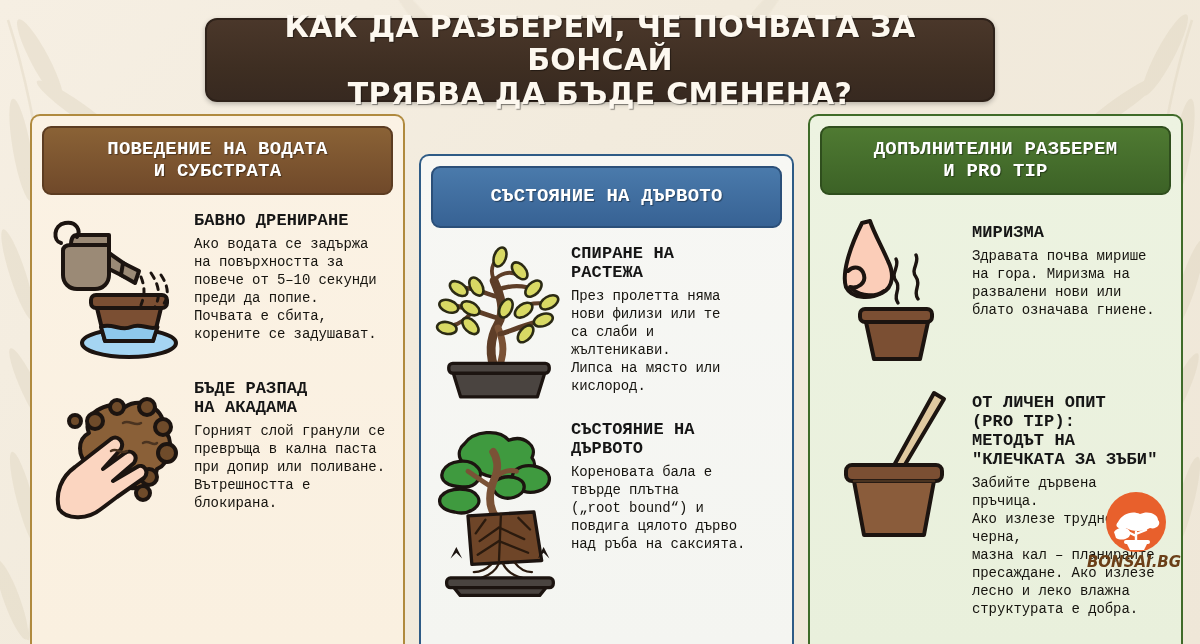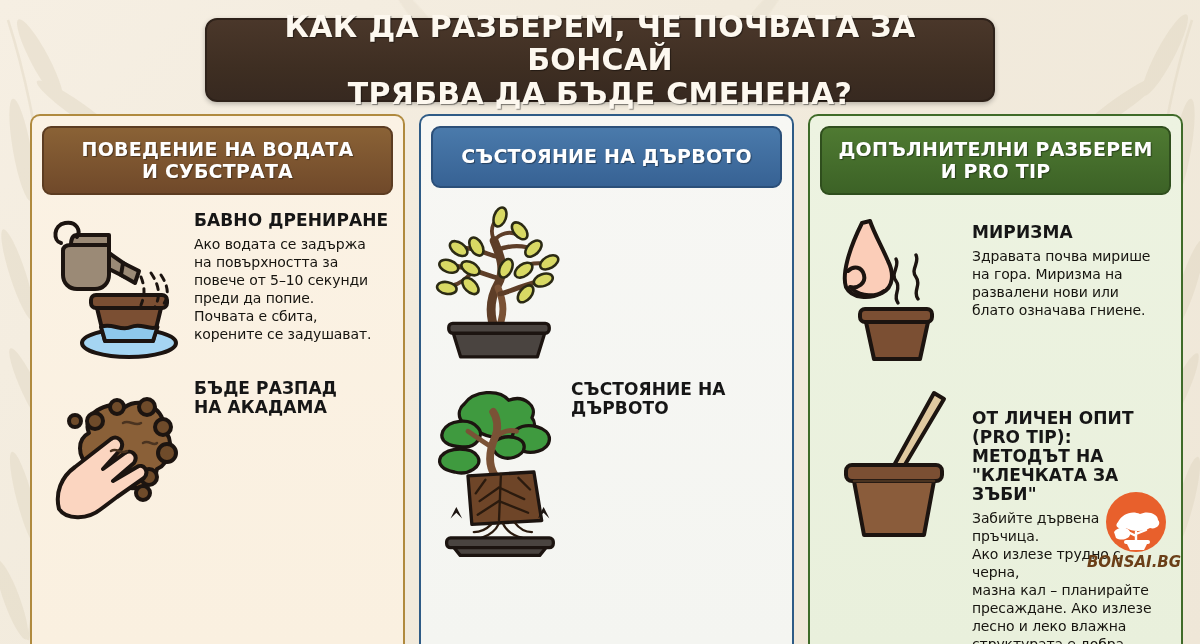--- a/index.html
+++ b/index.html
@@ -69,39 +69,41 @@
   
   .columns {
     position: absolute;
     left: 0;
     top: 114px;
     width: 1200px;
     height: 530px;
     display: flex;
     gap: 14px;
     padding: 0 17px 0 30px;
+    font-family: Liberation Mono, monospace;
   }
   .col {
     flex: 1 1 0;
     border-radius: 10px;
     position: relative;
     overflow: hidden;
     padding: 10px 10px 6px 10px;
   }
   .col-1 {
     background: linear-gradient(180deg, #fbf2e4 0%, #faf0e0 100%);
     border: 2px solid #b08a3e;
     border-bottom: none;
     border-radius: 10px 10px 0 0;
   }
   .col-2 {
     background: linear-gradient(180deg, #f7f7f4 0%, #f4f5f1 100%);
     border: 2px solid #2e5b86;
     border-bottom: none;
     border-radius: 10px 10px 0 0;
+    margin-top: 40px;
   }
   .col-3 {
     background: linear-gradient(180deg, #edf3e1 0%, #e9f0dc 100%);
     border: 2px solid #3f6b29;
     border-bottom: none;
     border-radius: 10px 10px 0 0;
   }
 
   .col-header {
     border-radius: 9px;
@@ -286,20 +288,25 @@
             <g stroke="#4a3320" stroke-width="2.5" fill="none" stroke-linecap="round">
               <path d="M72 42 C 78 38, 84 46, 90 42"></path>
               <path d="M60 70 C 66 66, 70 74, 76 70"></path>
               <path d="M92 62 C 98 58, 102 66, 106 62"></path>
             </g>
           </svg>
         </div>
         <div class="item-body">
           <div class="item-title" style="white-space: pre-line;">БЪДЕ РАЗПАД
 НА АКАДАМА</div>
+          <div class="item-text">Горният слой гранули се
+превръща в кална паста
+при допир или поливане.
+Вътрешността е
+блокирана.</div>
         </div>
       </div>
     </section>
 
     <section class="col col-2">
       <div class="col-header hdr-2" style="white-space: pre-line;">СЪСТОЯНИЕ НА ДЪРВОТО</div>
 
       <div class="item">
         <div class="item-icon small">
           <svg width="130" height="158" viewBox="0 0 130 158">
@@ -332,20 +339,30 @@
               <ellipse cx="14" cy="60" rx="6" ry="10" transform="rotate(-70 14 60)"></ellipse>
               <ellipse cx="12" cy="82" rx="6" ry="10" transform="rotate(-80 12 82)"></ellipse>
               <ellipse cx="36" cy="80" rx="6" ry="10" transform="rotate(-45 36 80)"></ellipse>
               <ellipse cx="90" cy="64" rx="6" ry="10" transform="rotate(55 90 64)"></ellipse>
               <ellipse cx="110" cy="74" rx="6" ry="10" transform="rotate(70 110 74)"></ellipse>
               <ellipse cx="92" cy="88" rx="6" ry="10" transform="rotate(40 92 88)"></ellipse>
               <ellipse cx="72" cy="62" rx="6" ry="10" transform="rotate(25 72 62)"></ellipse>
             </g>
           </svg>
         </div>
+        <div class="item-body">
+          <div class="item-title" style="white-space: pre-line;">СПИРАНЕ НА
+РАСТЕЖА</div>
+          <div class="item-text">През пролетта няма
+нови филизи или те
+са слаби и
+жълтеникави.
+Липса на място или
+кислород.</div>
+        </div>
       </div>
 
       <div class="item">
         <div class="item-icon small">
           <svg width="132" height="180" viewBox="0 0 132 180">
             <g stroke="#1c1410" stroke-width="3.4" stroke-linejoin="round" stroke-linecap="round">
 
               <path d="M30 20 C 40 6, 66 4, 76 16 C 92 10, 106 22, 100 34 C 108 44, 96 56, 84 52 C 70 58, 48 54, 40 44 C 26 44, 20 28, 30 20 Z" fill="#3f9a3f"></path>
               <path d="M8 48 C 14 36, 36 34, 44 44 C 52 52, 42 66, 28 64 C 14 64, 4 58, 8 48 Z" fill="#3f9a3f"></path>
               <path d="M84 46 C 96 38, 118 44, 118 56 C 118 68, 98 74, 86 66 C 78 60, 78 50, 84 46 Z" fill="#3f9a3f"></path>
@@ -377,20 +394,25 @@
             <g stroke="#1c1410" stroke-width="3.4" stroke-linejoin="round">
 
               <path d="M18 166 L116 166 L108 176 L26 176 Z" fill="#4a4440"></path>
               <rect x="12" y="158" width="110" height="10" rx="4" fill="#4a4440"></rect>
             </g>
           </svg>
         </div>
         <div class="item-body">
           <div class="item-title" style="white-space: pre-line;">СЪСТОЯНИЕ НА
 ДЪРВОТО</div>
+          <div class="item-text">Кореновата бала е
+твърде плътна
+(„root bound“) и
+повдига цялото дърво
+над ръба на саксията.</div>
         </div>
       </div>
     </section>
 
     <section class="col col-3">
       <div class="col-header hdr-3" style="white-space: pre-line;">ДОПЪЛНИТЕЛНИ РАЗБЕРЕМ
 И PRO TIP</div>
 
       <div class="item">
         <div class="item-icon">
@@ -430,21 +452,21 @@
               <rect x="16" y="78" width="96" height="16" rx="6" fill="#7b4f33"></rect>
 
               <path d="M24 94 L34 148 L94 148 L104 94 Z" fill="#8a5c3b"></path>
             </g>
             <g stroke="#4a3320" stroke-width="2.6" fill="none" stroke-linecap="round">
               <path d="M24 94 L104 94"></path>
             </g>
           </svg>
         </div>
         <div class="item-body">
-          <div class="item-title" style="white-space: pre-line; margin-top: 16px;">ОТ ЛИЧЕН ОПИТ
+          <div class="item-title" style="white-space: pre-line;">ОТ ЛИЧЕН ОПИТ
 (PRO TIP):
 МЕТОДЪТ НА
 "КЛЕЧКАТА ЗА ЗЪБИ"</div>
           <div class="item-text">Забийте дървена пръчица.
 Ако излезе трудно с черна,
 мазна кал – планирайте
 пресаждане. Ако излезе
 лесно и леко влажна
 структурата е добра.</div>
         </div>

